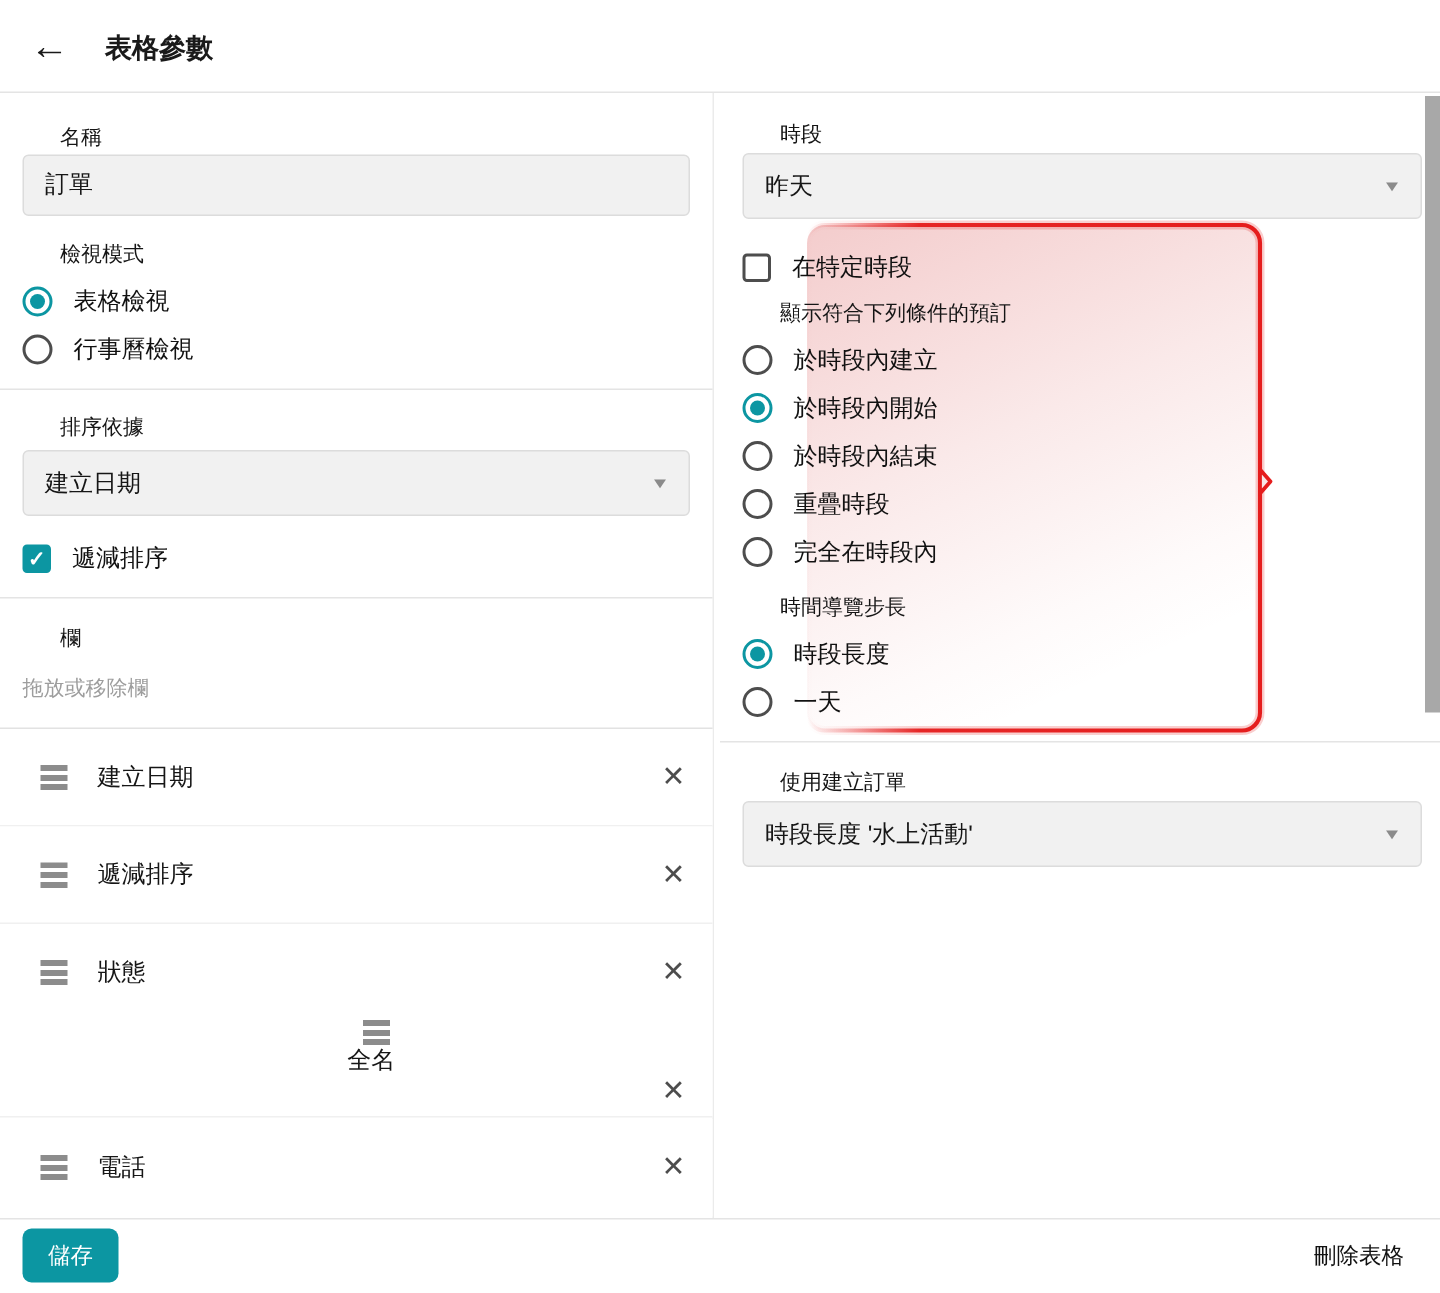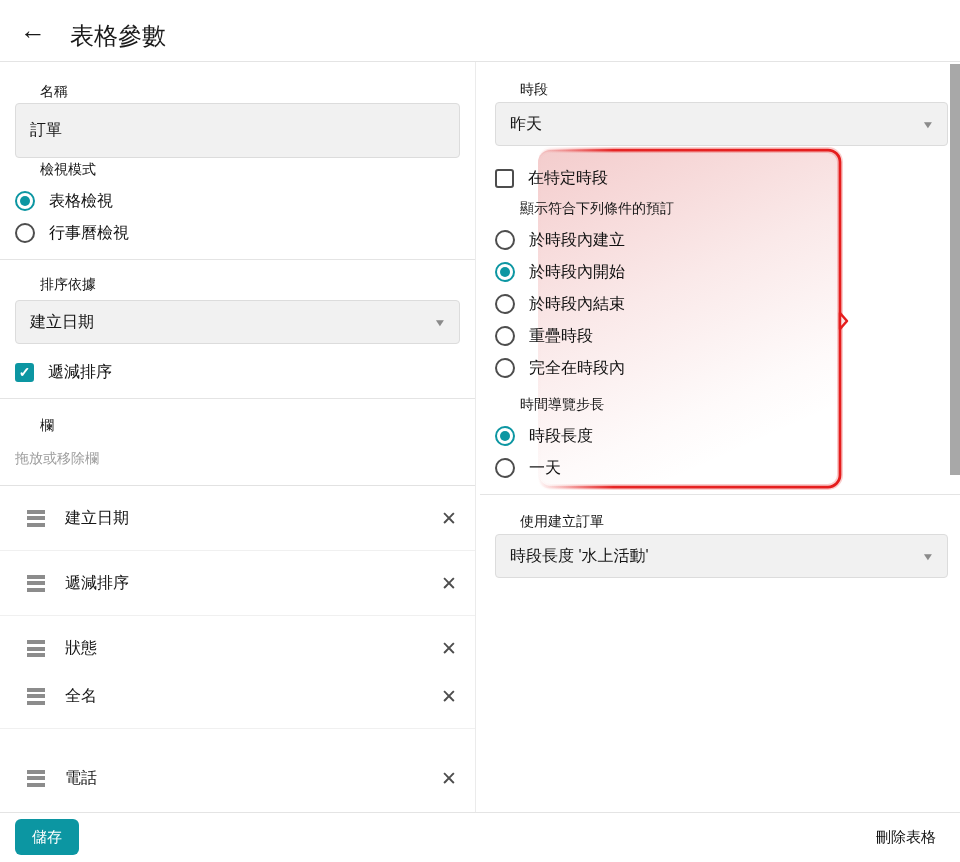--- a/index.html
+++ b/index.html
@@ -4,21 +4,21 @@
 <style>
   * { margin:0; padding:0; box-sizing:border-box; }
   html,body { width:960px; height:862px; background:#fff; font-family:"Liberation Sans", sans-serif; color:#1a1a1a; }
   #page { position:relative; width:960px; height:862px; overflow:hidden; background:#fff; }
 
   .abs { position:absolute; }
 
   
   .header { left:0; top:0; width:960px; height:62px; background:#fff; }
   .back-btn { left:16px; top:15px; width:34px; height:32px; font-size:26px; font-weight:700; line-height:30px; text-align:center; cursor:pointer; }
-  .page-title { left:70px; top:20px; font-size:24px; font-weight:400; }
+  .page-title { left:70px; top:20px; font-size:18px; font-weight:700; }
   .hdiv { height:1px; background:#e4e4e4; }
   .vdiv { width:1px; background:#ebebeb; }
 
   
   .lbl { font-size:14px; color:#151515;margin-left:25px; }
   .hint { font-size:14px; color:#9d9d9d;text-align:center; }
 
   
   .field { background:#f1f1f1; border:1px solid #dcdcdc; border-radius:4px; display:flex; align-items:center; padding:0 14px; font-size:16px; color:#161616; }
   input.field { width:100%; outline:none; font-family:"Liberation Sans", sans-serif; }
@@ -61,21 +61,21 @@
 <div id="page">
 
   <div class="abs header">
     <div class="abs back-btn">←</div>
     <div class="abs page-title">表格參數</div>
   </div>
   <div class="abs hdiv" style="left:0;top:61px;width:960px;"></div>
   <div class="abs vdiv" style="left:475px;top:62px;height:750px;"></div>
 
   <div class="abs lbl" style="left:15px;top:83px;">名稱</div>
-  <input class="abs field" style="left: 15px; top: 103px; width: 445px; height: 55px;" value="訂單">
+  <input class="abs field" style="left: 15px; top: 103px; width: 445px; height: 41px;" value="訂單">
 
   <div class="abs lbl" style="left:15px;top:161px;">檢視模式</div>
   <div class="abs choice-row" style="left:15px;top:189px;">
     <span class="radio checked"></span>
     <span class="txt">表格檢視</span>
   </div>
   <div class="abs choice-row" style="left:15px;top:221px;">
     <span class="radio"></span>
     <span class="txt">行事曆檢視</span>
   </div>
@@ -108,21 +108,21 @@
   <div class="abs col-row bordered" style="top:551px;">
     <span class="drag-handle"></span>
     <span class="name">遞減排序</span>
     <span class="close-x">✕</span>
   </div>
   <div class="abs col-row bordered" style="top:616px;">
     <span class="drag-handle"></span>
     <span class="name">狀態</span>
     <span class="close-x">✕</span>
   </div>
-  <div class="abs col-row bordered" style="top:664px;">
+  <div class="abs col-row bordered" style="top:680px;flex-direction:column;">
     <span class="drag-handle"></span>
     <span class="name">全名</span>
     <span class="close-x">✕</span>
   </div>
   <div class="abs col-row" style="top:746px;">
     <span class="drag-handle"></span>
     <span class="name">電話</span>
     <span class="close-x">✕</span>
   </div>
 

